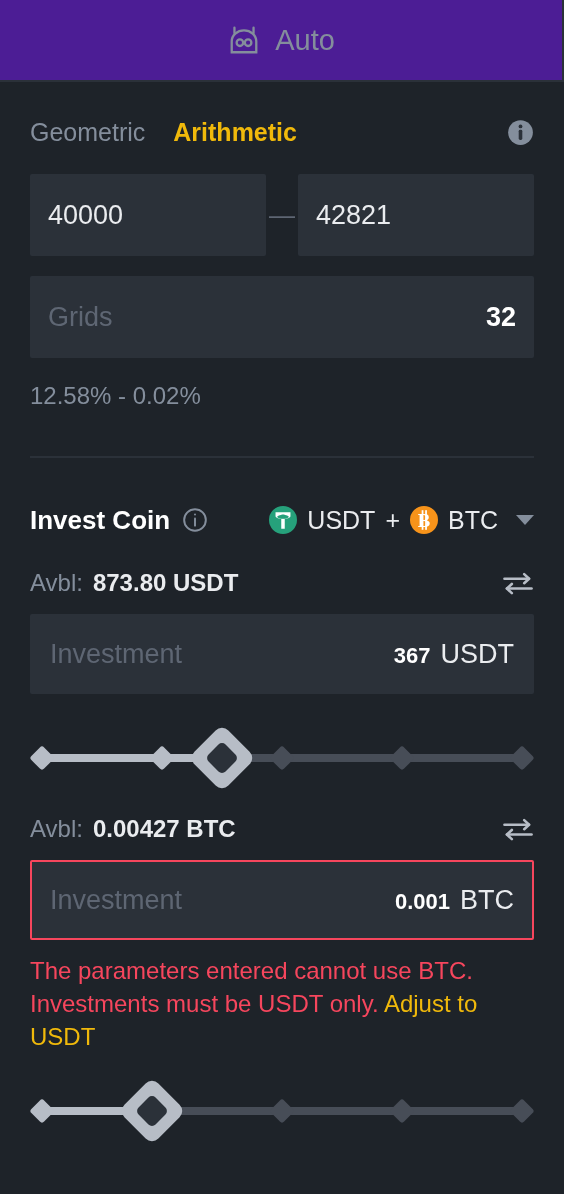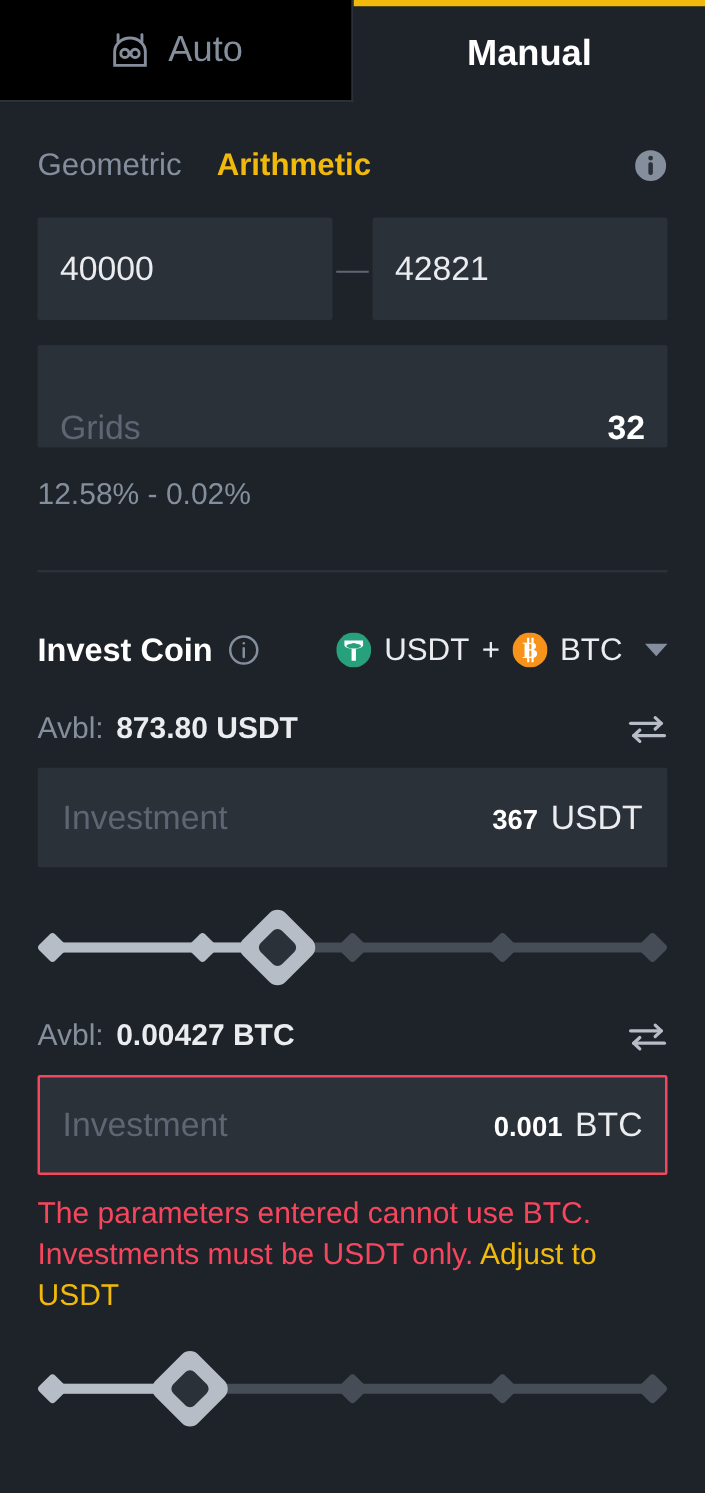--- a/index.html
+++ b/index.html
@@ -12,21 +12,21 @@
   }
   .app{position:relative;width:564px;height:1194px;background:#1E2329;}
 
   
   .tabs{display:flex;height:82px;width:100%;box-sizing:border-box;}
   .tab{
     flex:1;display:flex;align-items:center;justify-content:center;
     gap:14px;box-sizing:border-box;position:relative;
   }
   .tab.inactive{
-    background:#000000;
+    background:#4c1d95;
     border-right:2px solid #2B3139;
     border-bottom:2px solid #2B3139;
   }
   .tab.active{
     background:#1E2329;
     border-top:5px solid #F0B90B;
   }
   .tab-label{font-size:29px;}
   .tab.inactive .tab-label{color:#848E9C;font-weight:400;}
   .tab.active .tab-label{color:#FFFFFF;font-weight:700;}
@@ -51,21 +51,21 @@
     padding:0 18px;
   }
   .price-field{flex:1;}
   .price-val{font-size:27px;color:#EAECEF;font-weight:400;}
   .dash{
     width:32px;text-align:center;color:#5E6673;font-size:26px;flex:none;
   }
 
   
   .grids-wrap{padding:0 30px;margin-top:20px;}
-  .grids{justify-content:space-between;align-items:flex-end;}
+  .grids{justify-content:space-between;}
   .ph{color:#5E6673;font-size:27px;}
   .grids-val{color:#FFFFFF;font-size:27px;font-weight:700;}
 
   
   .profit-row{
     display:flex;justify-content:space-between;align-items:center;
     padding:0 30px;margin-top:24px;
   }
   .profit-label{color:#848E9C;font-size:24px;}
   .profit-val{color:#848E9C;font-size:24px;}
@@ -149,23 +149,20 @@
       <span>
         <svg class="robot-icon" viewBox="0 0 24 22" fill="none" stroke="#848E9C" stroke-width="1.7" stroke-linecap="round">
           <path d="M5 6 V2"></path>
           <path d="M19 6 V2"></path>
           <path d="M3 20 V12 A9 8 0 0 1 21 12 V20 Z"></path>
           <circle cx="9" cy="13" r="2.4"></circle>
           <circle cx="15" cy="13" r="2.4"></circle>
         </svg>
       </span>
       <span class="tab-label">Auto</span>
-    </div>
-    <div class="tab active">
-      <span class="tab-label">Manual</span>
     </div>
   </div>
 
   <div class="mode-row">
     <span class="mode unsel">Geometric</span>
     <span class="mode sel">Arithmetic</span>
     <span class="spacer"></span>
     <span>
       <svg class="info-filled" viewBox="0 0 24 24">
         <circle cx="12" cy="12" r="11" fill="#848E9C"></circle>

